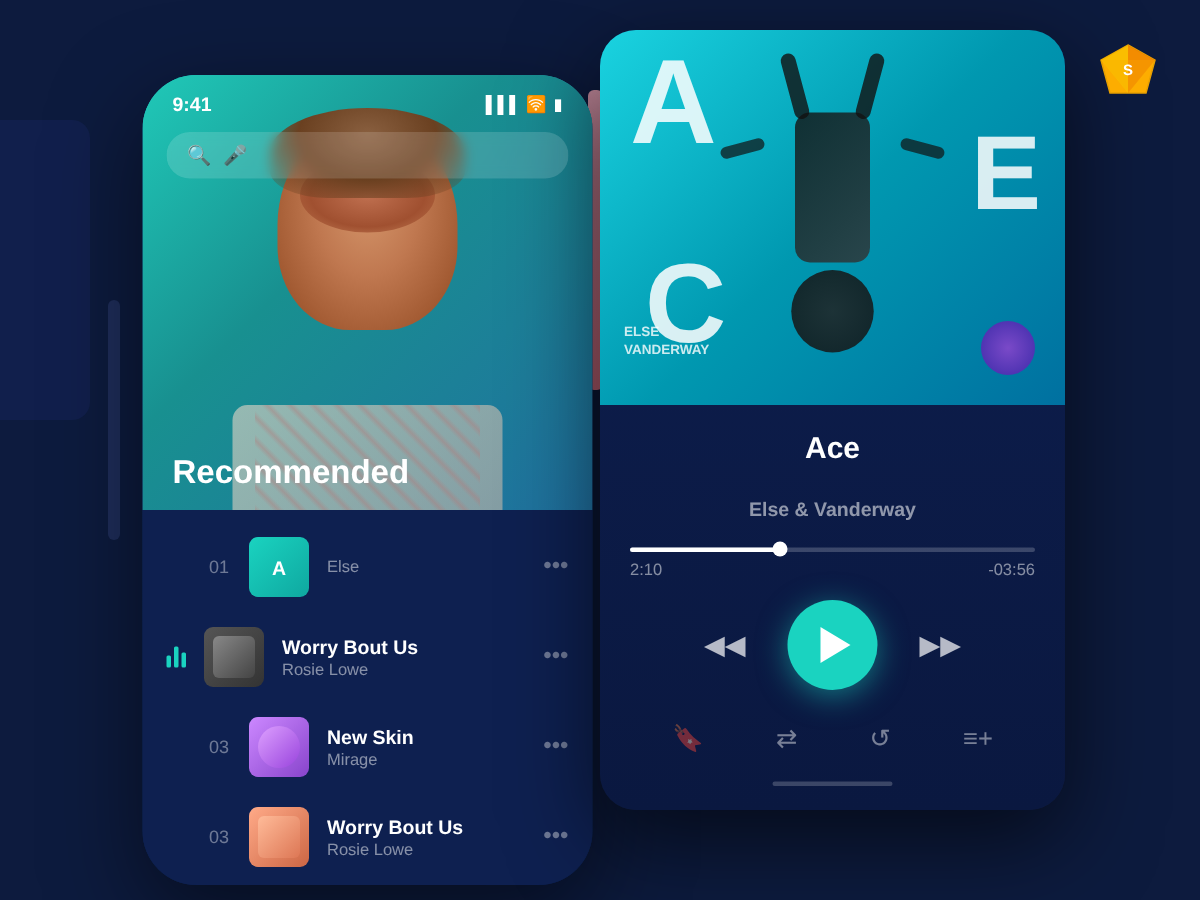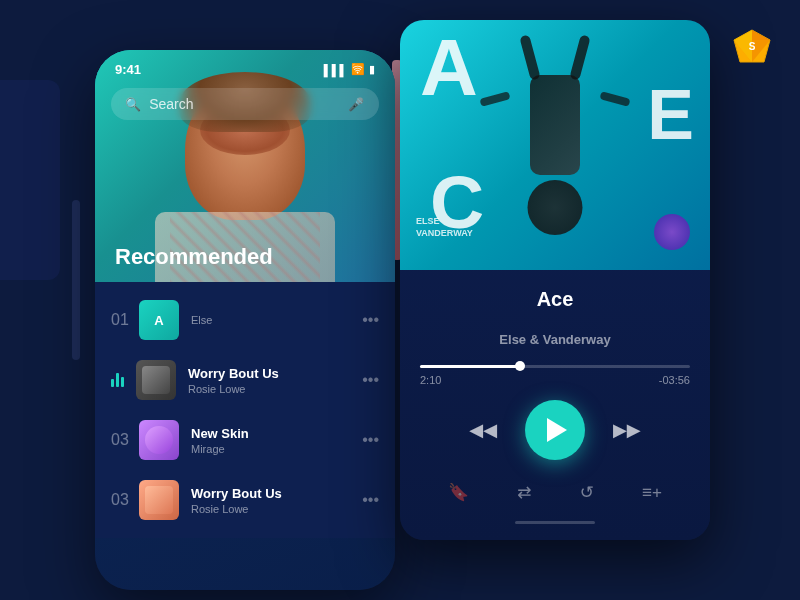--- a/index.html
+++ b/index.html
@@ -41,21 +41,21 @@
       background: linear-gradient(160deg, #0e2a5e 0%, #0a1f4a 100%);
       border-radius: 36px;
       overflow: hidden;
       box-shadow: 0 20px 60px rgba(0,0,0,0.5);
     }
 
     
     .hero-area {
       position: relative;
       width: 100%;
-      height: 232px;
+      height: 290px;
       background: linear-gradient(135deg, #1ad3c0 0%, #0fa8a0 30%, #2d8fa0 60%, #1a6080 100%);
       overflow: hidden;
     }
     .hero-person {
       position: absolute;
       top: 0; left: 0; right: 0; bottom: 0;
       background: linear-gradient(135deg, #20c9b8 0%, #189090 40%, #2070a0 100%);
     }
 
     
@@ -125,24 +125,25 @@
       padding: 8px 0;
     }
     .track-item {
       display: flex;
       align-items: center;
       padding: 10px 16px;
       gap: 12px;
     }
     .track-num {
       color: rgba(255,255,255,0.4);
-      font-size: 16px;
+      font-size: 12px;
       width: 16px;
       text-align: center;
       flex-shrink: 0;
+      margin-left: 27px;
     }
     .track-thumb {
       width: 40px;
       height: 40px;
       border-radius: 6px;
       flex-shrink: 0;
       overflow: hidden;
     }
     .track-thumb-a {
       background: linear-gradient(135deg, #1ad3c0, #0fa8a0);
@@ -422,21 +423,20 @@
       <span class="status-time">9:41</span>
       <div class="status-icons">
         <span>▌▌▌</span>
         <span>🛜</span>
         <span>▮</span>
       </div>
     </div>
 
     <div class="search-bar">
       <span class="search-icon-svg">🔍</span>
-      <span class="search-text">Search</span>
       <span class="mic-icon">🎤</span>
     </div>
 
     <div class="recommended-label">Recommended</div>
   </div>
 
   <div class="track-list">
 
     <div class="track-item">
       <span class="track-num">01</span>

